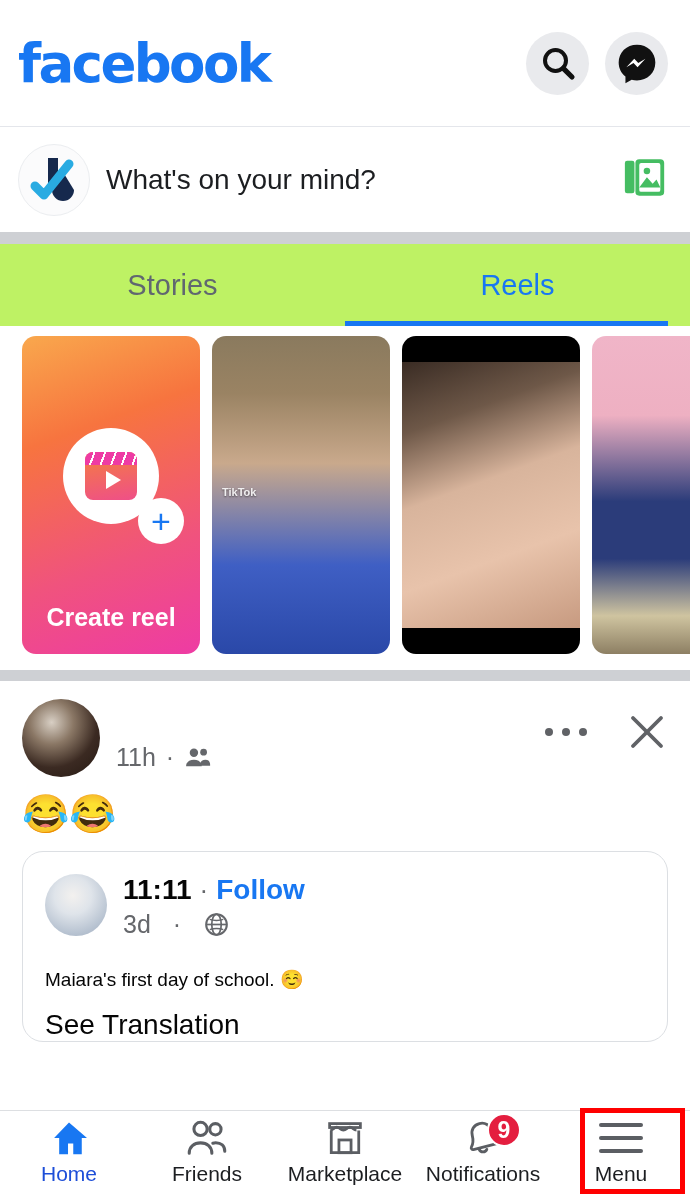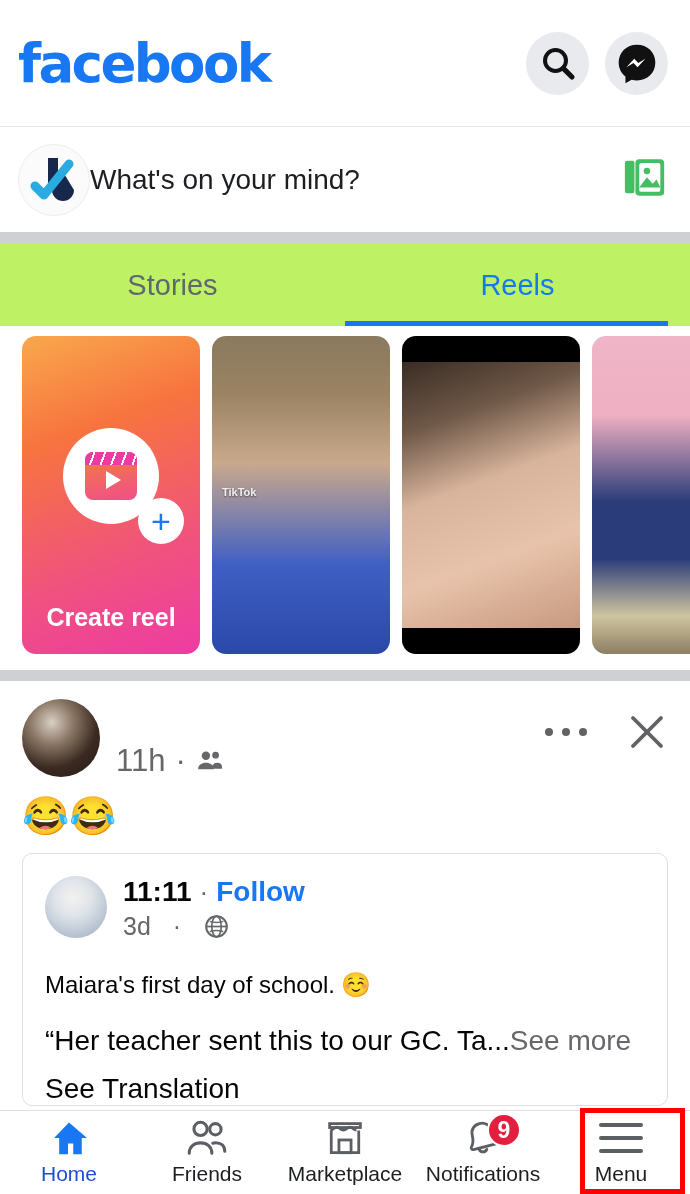--- a/index.html
+++ b/index.html
@@ -35,20 +35,21 @@
     width:63px; height:63px; border-radius:50%;
     background:#e9eaed;
     display:flex; align-items:center; justify-content:center;
   }
 
   
   .composer {
     height:105px;
     display:flex; align-items:center;
     padding:0 22px 0 18px;
+    gap:16px;
     background:#fff;
   }
   .avatar-main {
     width:72px; height:72px; border-radius:50%;
     background:#fbfbfc;
     border:1px solid #ebedf0;
     flex:none;
     display:flex; align-items:center; justify-content:center;
     overflow:hidden;
   }
@@ -159,49 +160,49 @@
 
   
   .post { background:#fff; padding:18px 22px 0 22px; }
   .post-head { display:flex; align-items:flex-start; gap:16px; position:relative; }
   .avatar-post {
     width:78px; height:78px; border-radius:50%;
     flex:none; overflow:hidden;
     background:radial-gradient(circle at 38% 30%, #d8cfc4 0%, #8a7765 30%, #3b2a22 62%, #241812 100%);
   }
   .post-meta { padding-top:44px; display:flex; align-items:center; gap:10px; }
-  .post-time { font-size:31px; color:#65676b; }
+  .post-time { font-size:25px; color:#65676b; }
   .post-actions {
     position:absolute; right:0; top:12px;
     display:flex; align-items:center; gap:36px;
   }
   .post-body-emoji { font-size:38px; padding:18px 0 14px 0; line-height:1; }
 
   
   .shared-card {
     border:1px solid #dcdfe3;
-    border-radius:10px;
+    border-radius:21px;
     margin-top:4px;
     padding:22px 22px 0 22px;
     background:#fff;
   }
   .shared-head { display:flex; gap:16px; align-items:flex-start; }
   .avatar-shared {
     width:62px; height:62px; border-radius:50%;
     flex:none;
     background:radial-gradient(circle at 45% 35%, #f3f1ef 0%, #dfe4ea 35%, #b9c4d2 70%, #9aa8bb 100%);
   }
   .shared-name-row { display:flex; align-items:baseline; gap:8px; }
   .shared-name { font-size:28px; font-weight:bold; color:#050505; }
   .shared-dot { font-size:26px; color:#65676b; }
   .shared-follow { font-size:28px; font-weight:bold; color:#1877f2; }
   .shared-sub { display:flex; align-items:center; gap:22px; margin-top:4px; }
   .shared-time { font-size:25px; color:#65676b; }
   .shared-text {
-    font-size:24px; color:#050505;
+    font-size:19px; color:#050505;
     padding:28px 0 0 0; line-height:1.35;
   }
   .shared-text2 {
     font-size:28px; color:#050505;
     padding:24px 0 0 0; white-space:nowrap; overflow:hidden;
   }
   .see-more { color:#65676b; }
   .see-translation {
     font-size:28px; color:#050505;
     padding-top:16px;
@@ -363,23 +364,20 @@
             <ellipse cx="12" cy="12" rx="4.2" ry="9.2" fill="none" stroke="#65676b" stroke-width="1.5"></ellipse>
             <line x1="2.9" y1="12" x2="21.1" y2="12" stroke="#65676b" stroke-width="1.5"></line>
             <path d="M6 7.5c3 1.3 9 1.3 12 0M6 16.5c3-1.3 9-1.3 12 0" fill="none" stroke="#65676b" stroke-width="1.3"></path>
           </svg>
         </div>
       </div>
     </div>
 
     <div class="shared-text">Maiara's first day of school. ☺️</div>
 
-    <div class="shared-text2">
-      <span>“Her teacher sent this to our GC. Ta...</span><span class="see-more">See more</span>
-    </div>
 
     <div class="see-translation">See Translation</div>
   </div>
 </div>
 
 <div class="bottom-nav">
 
   <div class="nav-item active">
     <div class="nav-icon">
       <svg width="40" height="36" viewBox="0 0 24 22">

